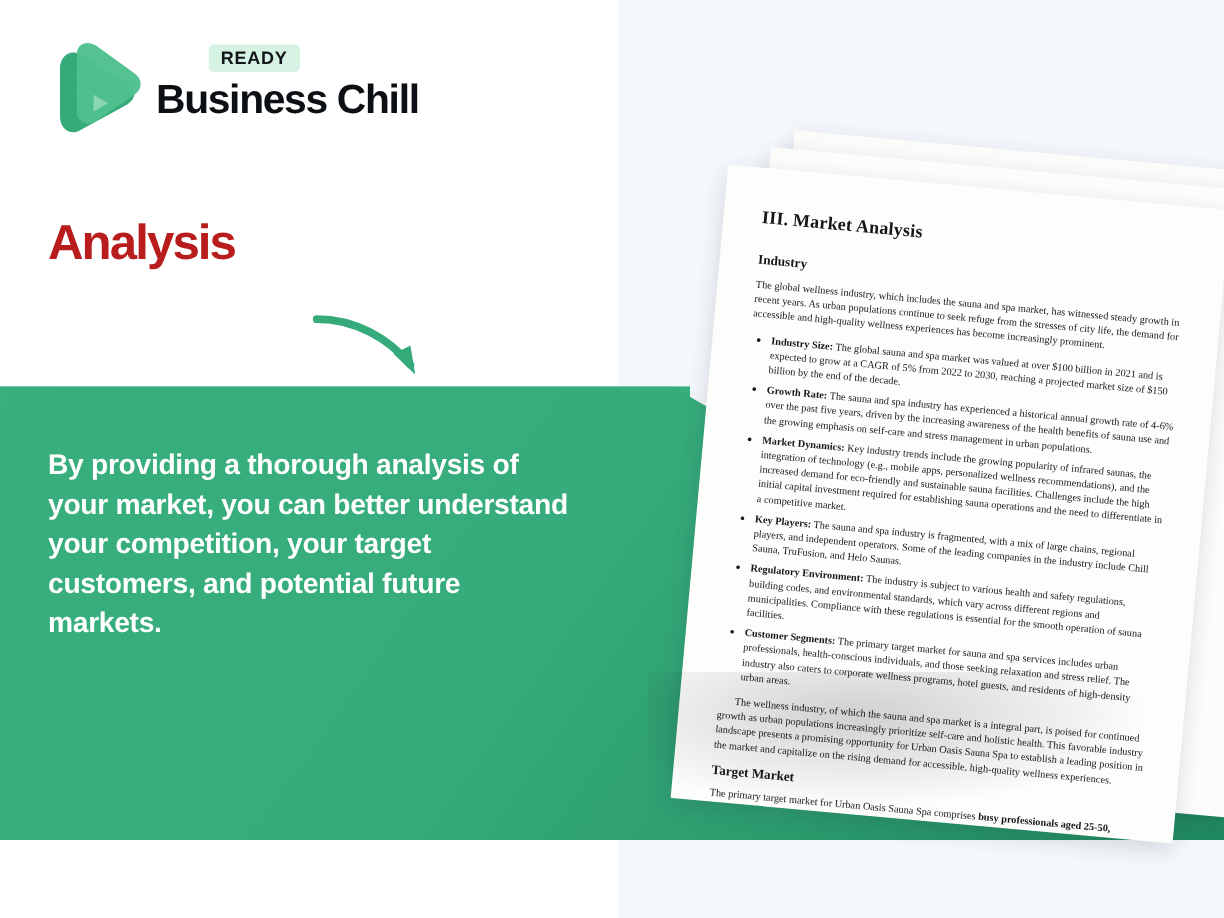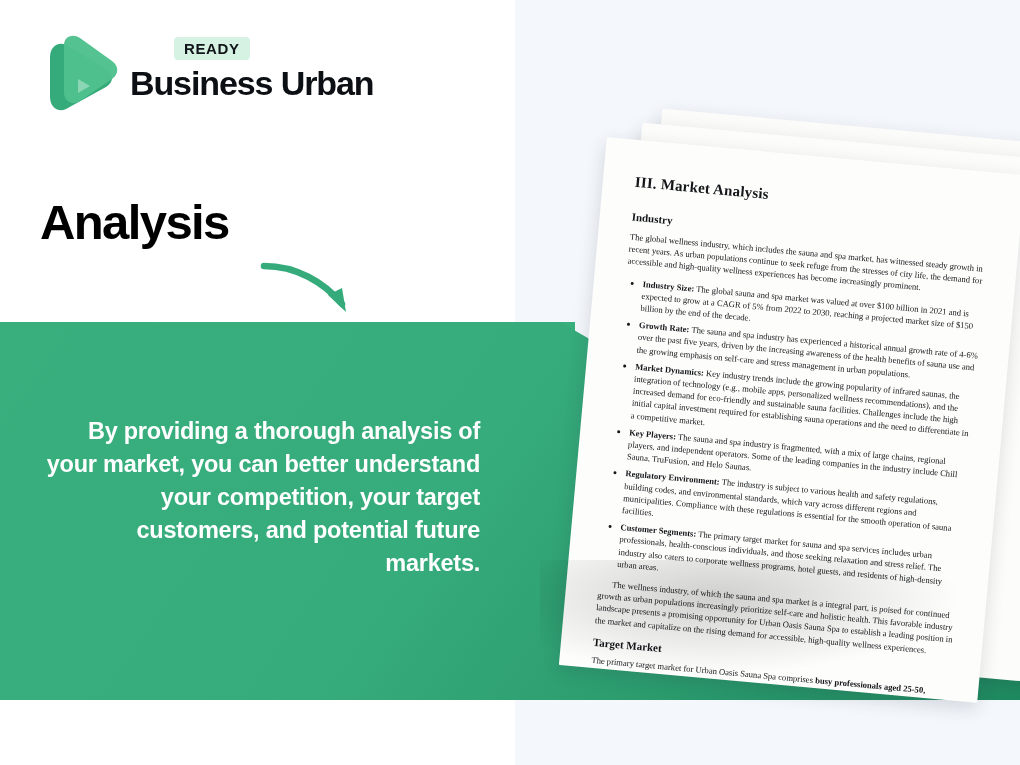--- a/index.html
+++ b/index.html
@@ -99,26 +99,26 @@
     line-height: 1.0;
   }
   .headline .l1 {
     font-size: 53px;
     font-weight: 700;
     color: #0c0f13;
     letter-spacing: -1.6px;
     display: block;
   }
   .headline .l2 {
-    font-size: 49px;
-    font-weight: 700;
-    color: #000000;
+    font-size: 41px;
+    font-weight: 700;
+    color: #b91c1c;
     letter-spacing: -1.6px;
     display: block;
-    margin-top: 20px;
+    margin-top: 4px;
   }
 
   
   .arrow {
     position: absolute;
     left: 258px;
     top: 256px;
     width: 110px;
     height: 70px;
   }
@@ -132,23 +132,22 @@
     color: #ffffff;
   }
   .panel-copy p {
     margin: 0;
     font-size: 23.5px;
     font-weight: 700;
     line-height: 1.40;
     letter-spacing: -0.25px;
   }
   .panel-copy p.second {
-    margin-top: 60px;
+    margin-top: 16px;
     width: 440px;
-    text-align: right;
   }
 
   
   .paper-stack {
     position: absolute;
     left: 520px;
     top: 85px;
     width: 520px;
     height: 600px;
   }
@@ -257,21 +256,21 @@
   <div class="logo-wrap">
     <div class="logo-mark">
       <svg width="78" height="82" viewBox="0 0 78 82" xmlns="http://www.w3.org/2000/svg">
         <path d="M10 24 C10 14 18 8 26 12 L66 36 C74 41 74 49 66 54 L26 76 C18 80 10 74 10 64 Z" fill="#35ab7b"></path>
         <path d="M24 12 C24 4 32 0 40 5 L72 28 C79 33 79 41 72 46 L40 68 C32 73 24 68 24 60 Z" fill="#4ec08d" opacity="0.97"></path>
         <path d="M38 46 L38 60 L50 53 Z" fill="#ffffff" opacity="0.35"></path>
       </svg>
     </div>
     <div class="brand-text">
       <span class="ready-badge">READY</span>
-      <div class="brand-name">Business Urban</div>
+      <div class="brand-name">Business Chill</div>
     </div>
   </div>
 
   <div class="headline">
     <span class="l2">Analysis</span>
   </div>
 
   <div class="arrow">
     <svg width="110" height="70" viewBox="0 0 110 70" xmlns="http://www.w3.org/2000/svg">
       <path d="M6 10 C38 10 66 26 84 48" stroke="#35ab7b" stroke-width="6.5" fill="none" stroke-linecap="round"></path>

